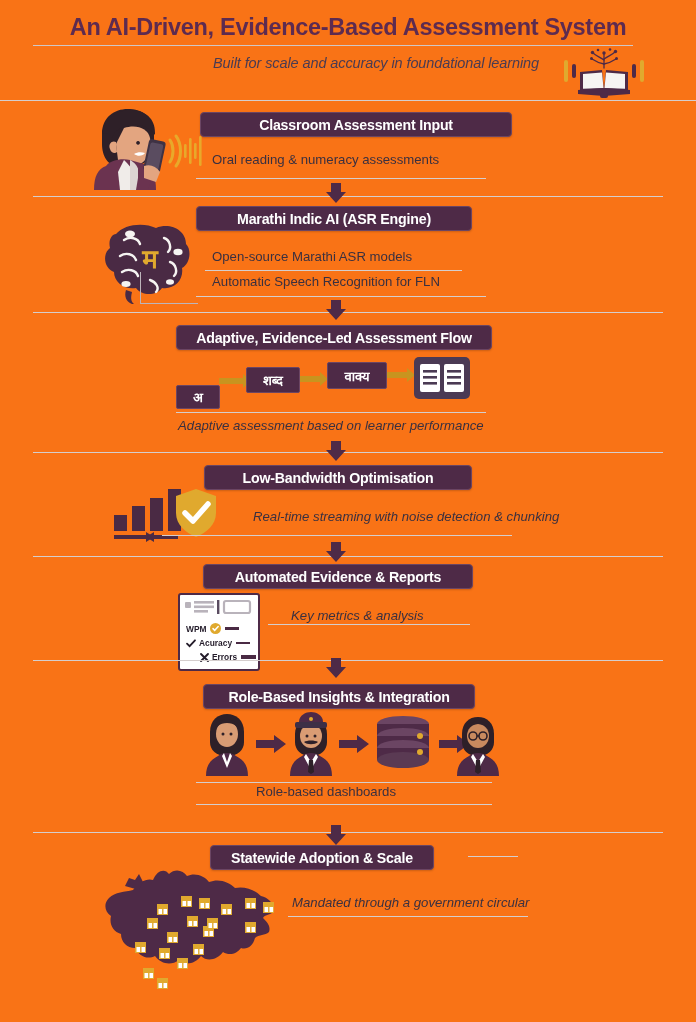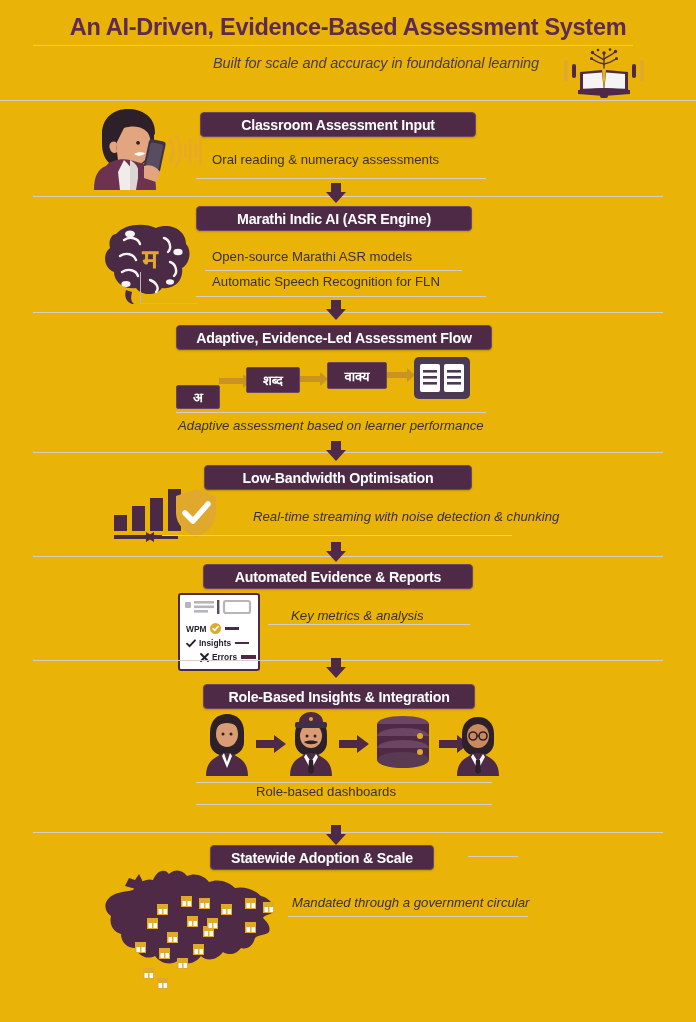--- a/index.html
+++ b/index.html
@@ -2,21 +2,21 @@
 <html><head>
 <meta charset="utf-8">
 <style>
   * { box-sizing: border-box; margin: 0; padding: 0; }
   html, body {
     width: 696px; height: 1022px;
     background: #f6f4f2;
     font-family: "Liberation Sans", sans-serif;
     overflow: hidden;
   }
-  .page { position: relative; width: 696px; height: 1022px; background: #eab308; }
+  .page { position: relative; width: 696px; height: 1022px; background: #f97316; }
 
   
   .title {
     position: absolute; top: 14px; left: 0; width: 696px;
     text-align: center;
     font-size: 23.5px; font-weight: 700; letter-spacing: -0.3px;
     color: #5d2b50;
   }
   .title-rule {
     position: absolute; top: 45px; left: 33px; width: 600px; height: 1px;
@@ -128,21 +128,21 @@
       <path d="M76 26 L54 24 L52 44 L76 45 Z" fill="#4e2a47"></path>
       <path d="M31 28 L50 26.5 L51.5 42 L31 42.8 Z" fill="#f6f4f2"></path>
       <path d="M73 28 L54 26.5 L52.5 42 L73 42.8 Z" fill="#f6f4f2"></path>
       <path d="M26 44 L52 42 L78 44 L78 48 L52 50 L26 48 Z" fill="#4e2a47"></path>
       <rect x="48" y="47" width="8" height="5" rx="2" fill="#4e2a47"></rect>
     </svg>
   </div>
 
   <div class="hrule full" style="top:100px"></div>
 
-  <div class="bar" style="top:112px; left:200px; width:276px;">Classroom Assessment Input</div>
+  <div class="bar" style="top:112px; left:200px; width:312px;">Classroom Assessment Input</div>
 
   <div style="position:absolute; top:104px; left:72px; width:128px; height:86px;">
     <svg width="128" height="86" viewBox="0 0 128 86">
       <path d="M30 30 C30 12 44 4 58 5 C74 6 82 16 82 30 L82 40 C82 54 72 62 60 62 L46 62 C36 62 30 52 30 40 Z" fill="#2e2028"></path>
       <path d="M52 24 C64 20 76 24 78 34 C80 46 76 56 68 60 C60 64 50 62 46 56 L44 40 Z" fill="#e3a580"></path>
       <path d="M44 38 C40 36 36 40 38 45 C39 49 43 50 45 48 Z" fill="#e3a580"></path>
       <path d="M30 30 C32 14 46 5 60 6 C76 7 84 17 83 31 C78 24 70 20 60 21 C50 22 42 27 40 34 C38 30 34 28 30 30 Z" fill="#2e2028"></path>
       <path d="M66 37 a1.9 1.9 0 1 0 0.1 0" fill="#2e2028"></path>
       <path d="M62 50 C66 53 71 52 73 49 C70 48 65 48 62 50 Z" fill="#ffffff"></path>
       <path d="M34 62 C38 56 50 54 58 56 L72 60 C80 64 84 72 84 86 L22 86 C22 72 26 65 34 62 Z" fill="#6b3350"></path>
@@ -309,21 +309,21 @@
           </svg>
       </span>
       <span style="margin-left:4px; width:14px; height:2.6px; background:#4a2a44; display:inline-block;"></span>
     </div>
     <div class="card-row" style="top:43px; left:6px;">
       <span style="margin-right:3px;">
         <svg width="10" height="9" viewBox="0 0 10 9">
             <path d="M1 4.6 L3.6 7.2 L9 1.3" stroke="#241c2a" stroke-width="1.8" fill="none" stroke-linecap="round"></path>
           </svg>
       </span>
-      <span>Insights</span>
+      <span>Acuracy</span>
       <span style="margin-left:4px; width:14px; height:2.4px; background:#4a2a44; display:inline-block;"></span>
     </div>
     <div class="card-row" style="top:57px; left:20px;justify-content:space-between;">
       <span style="margin-right:3px;">
         <svg width="9" height="9" viewBox="0 0 9 9">
             <path d="M1 1 L8 8 M8 1 L1 8" stroke="#241c2a" stroke-width="1.9" stroke-linecap="round"></path>
           </svg>
       </span>
       <span>Errors</span>
       <span style="margin-left:4px; width:15px; height:4px; background:#4a2a44; display:inline-block;"></span>

